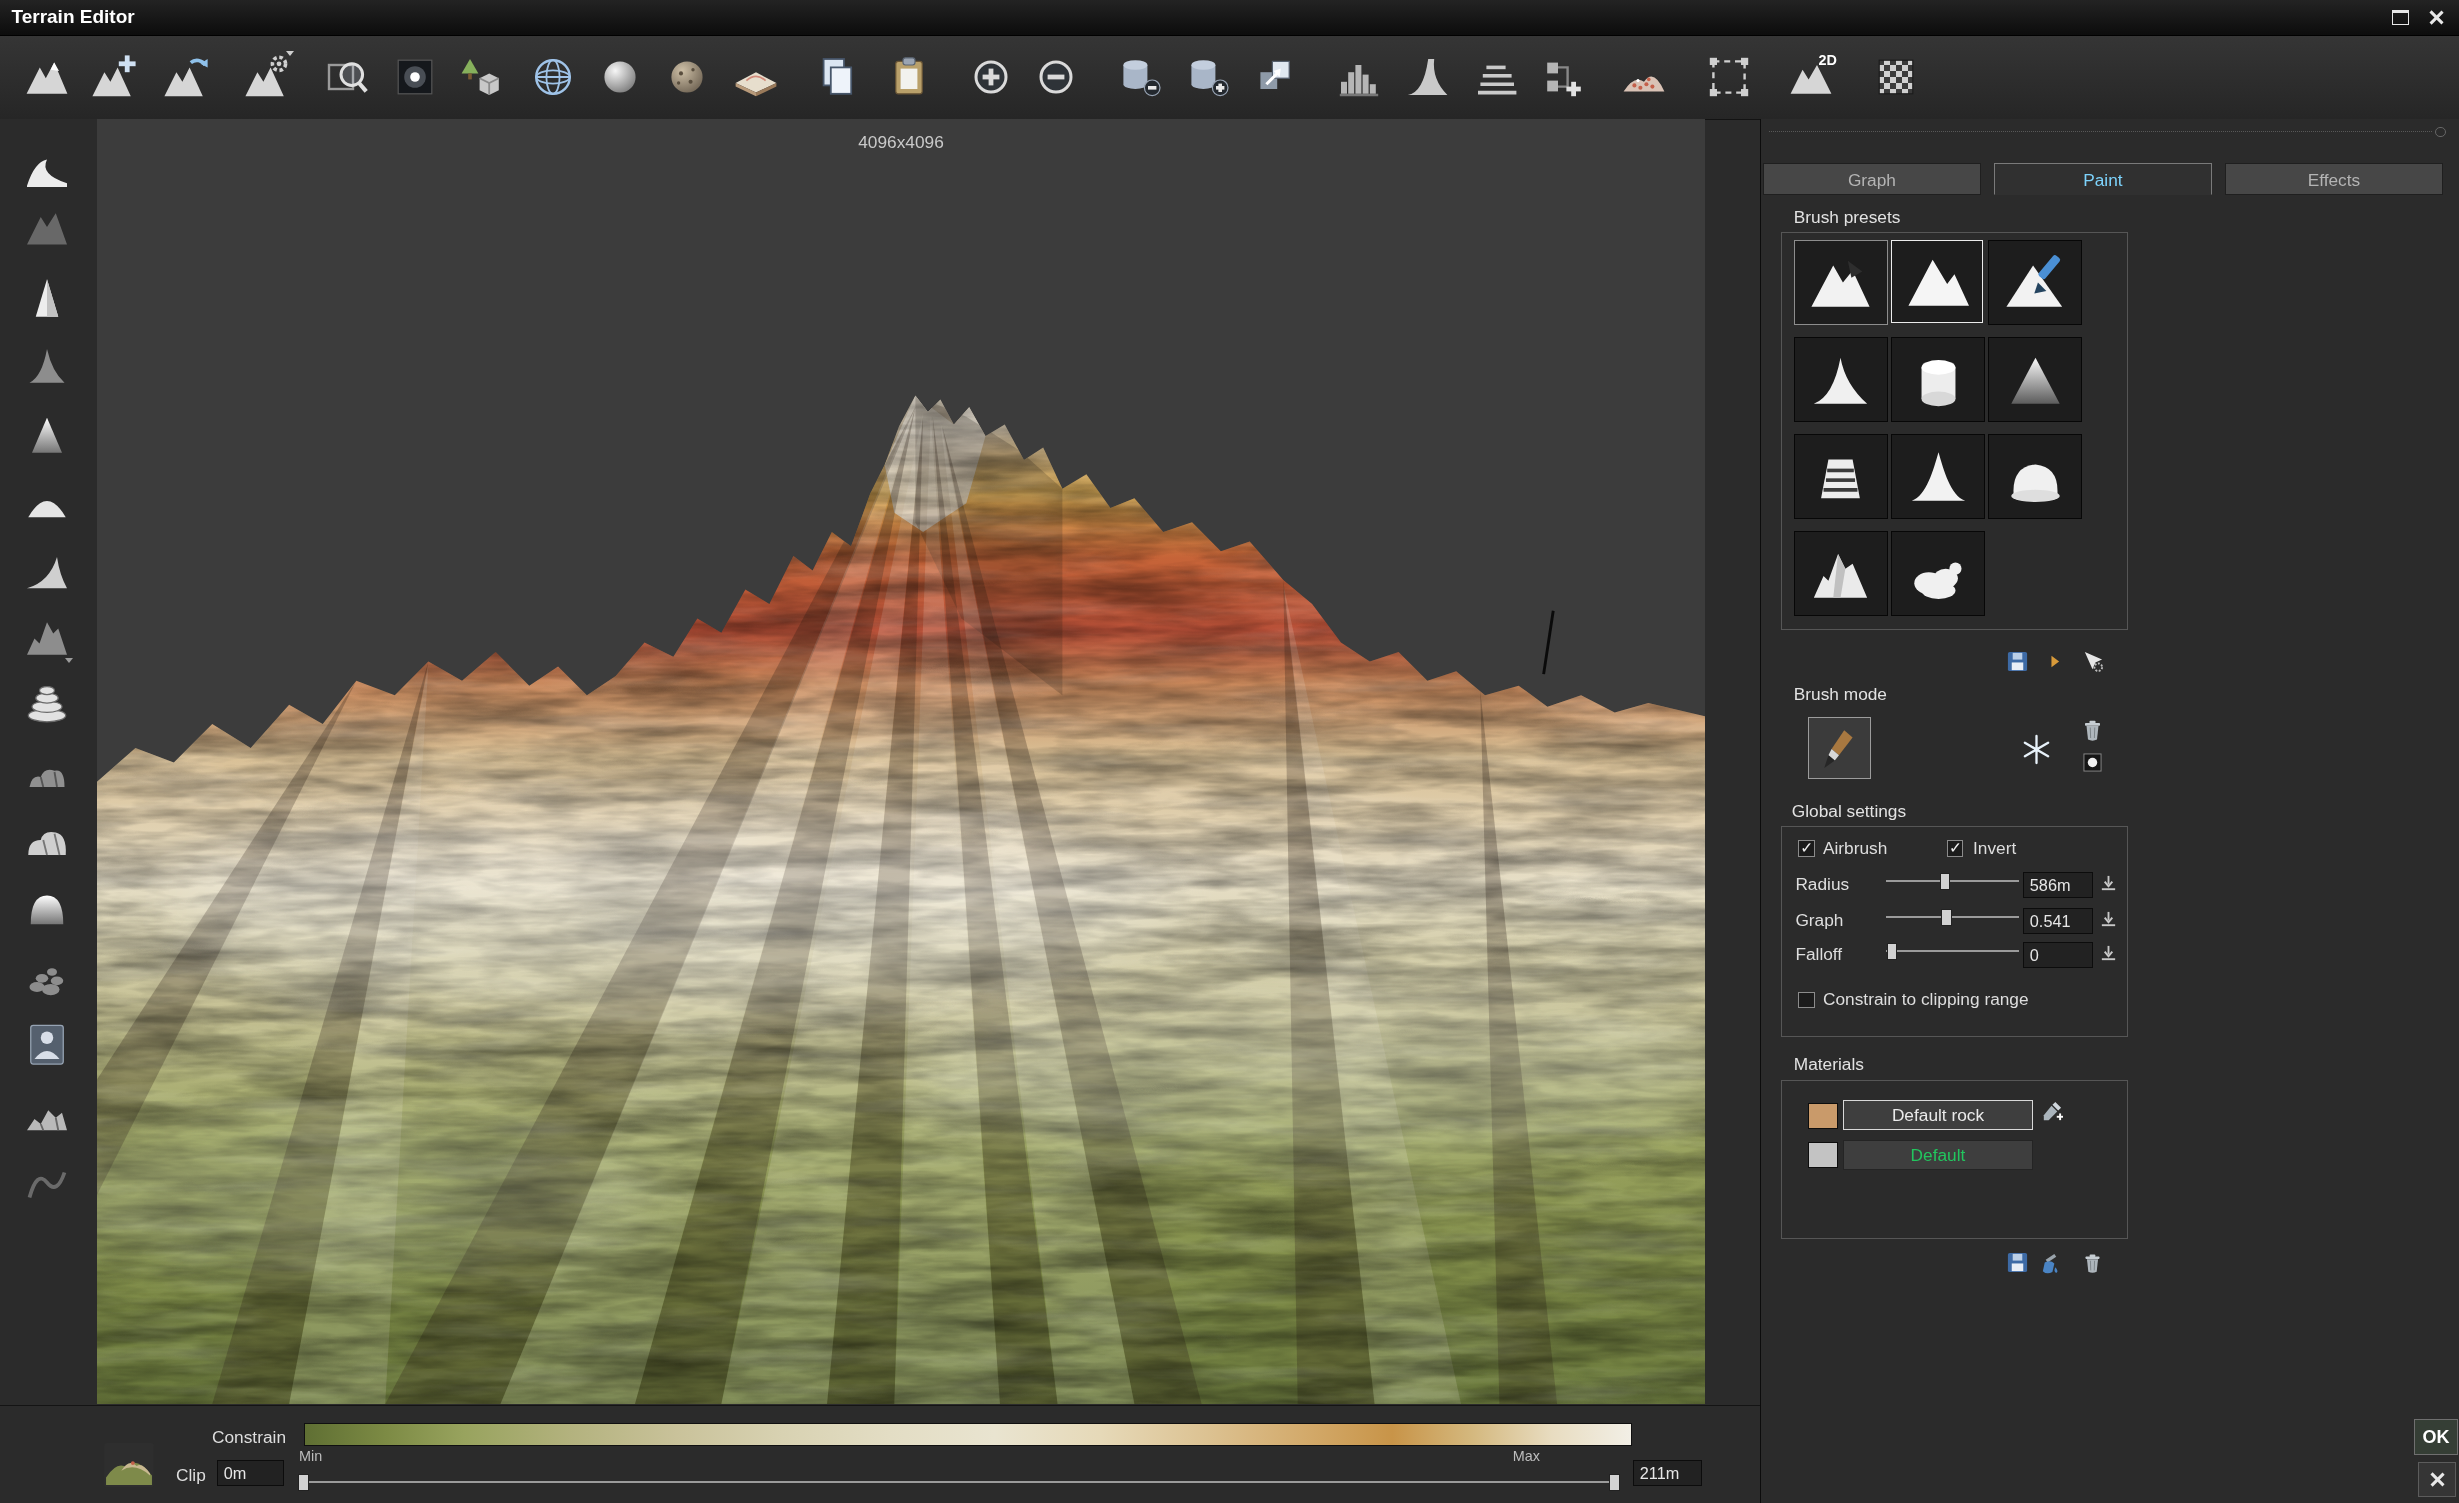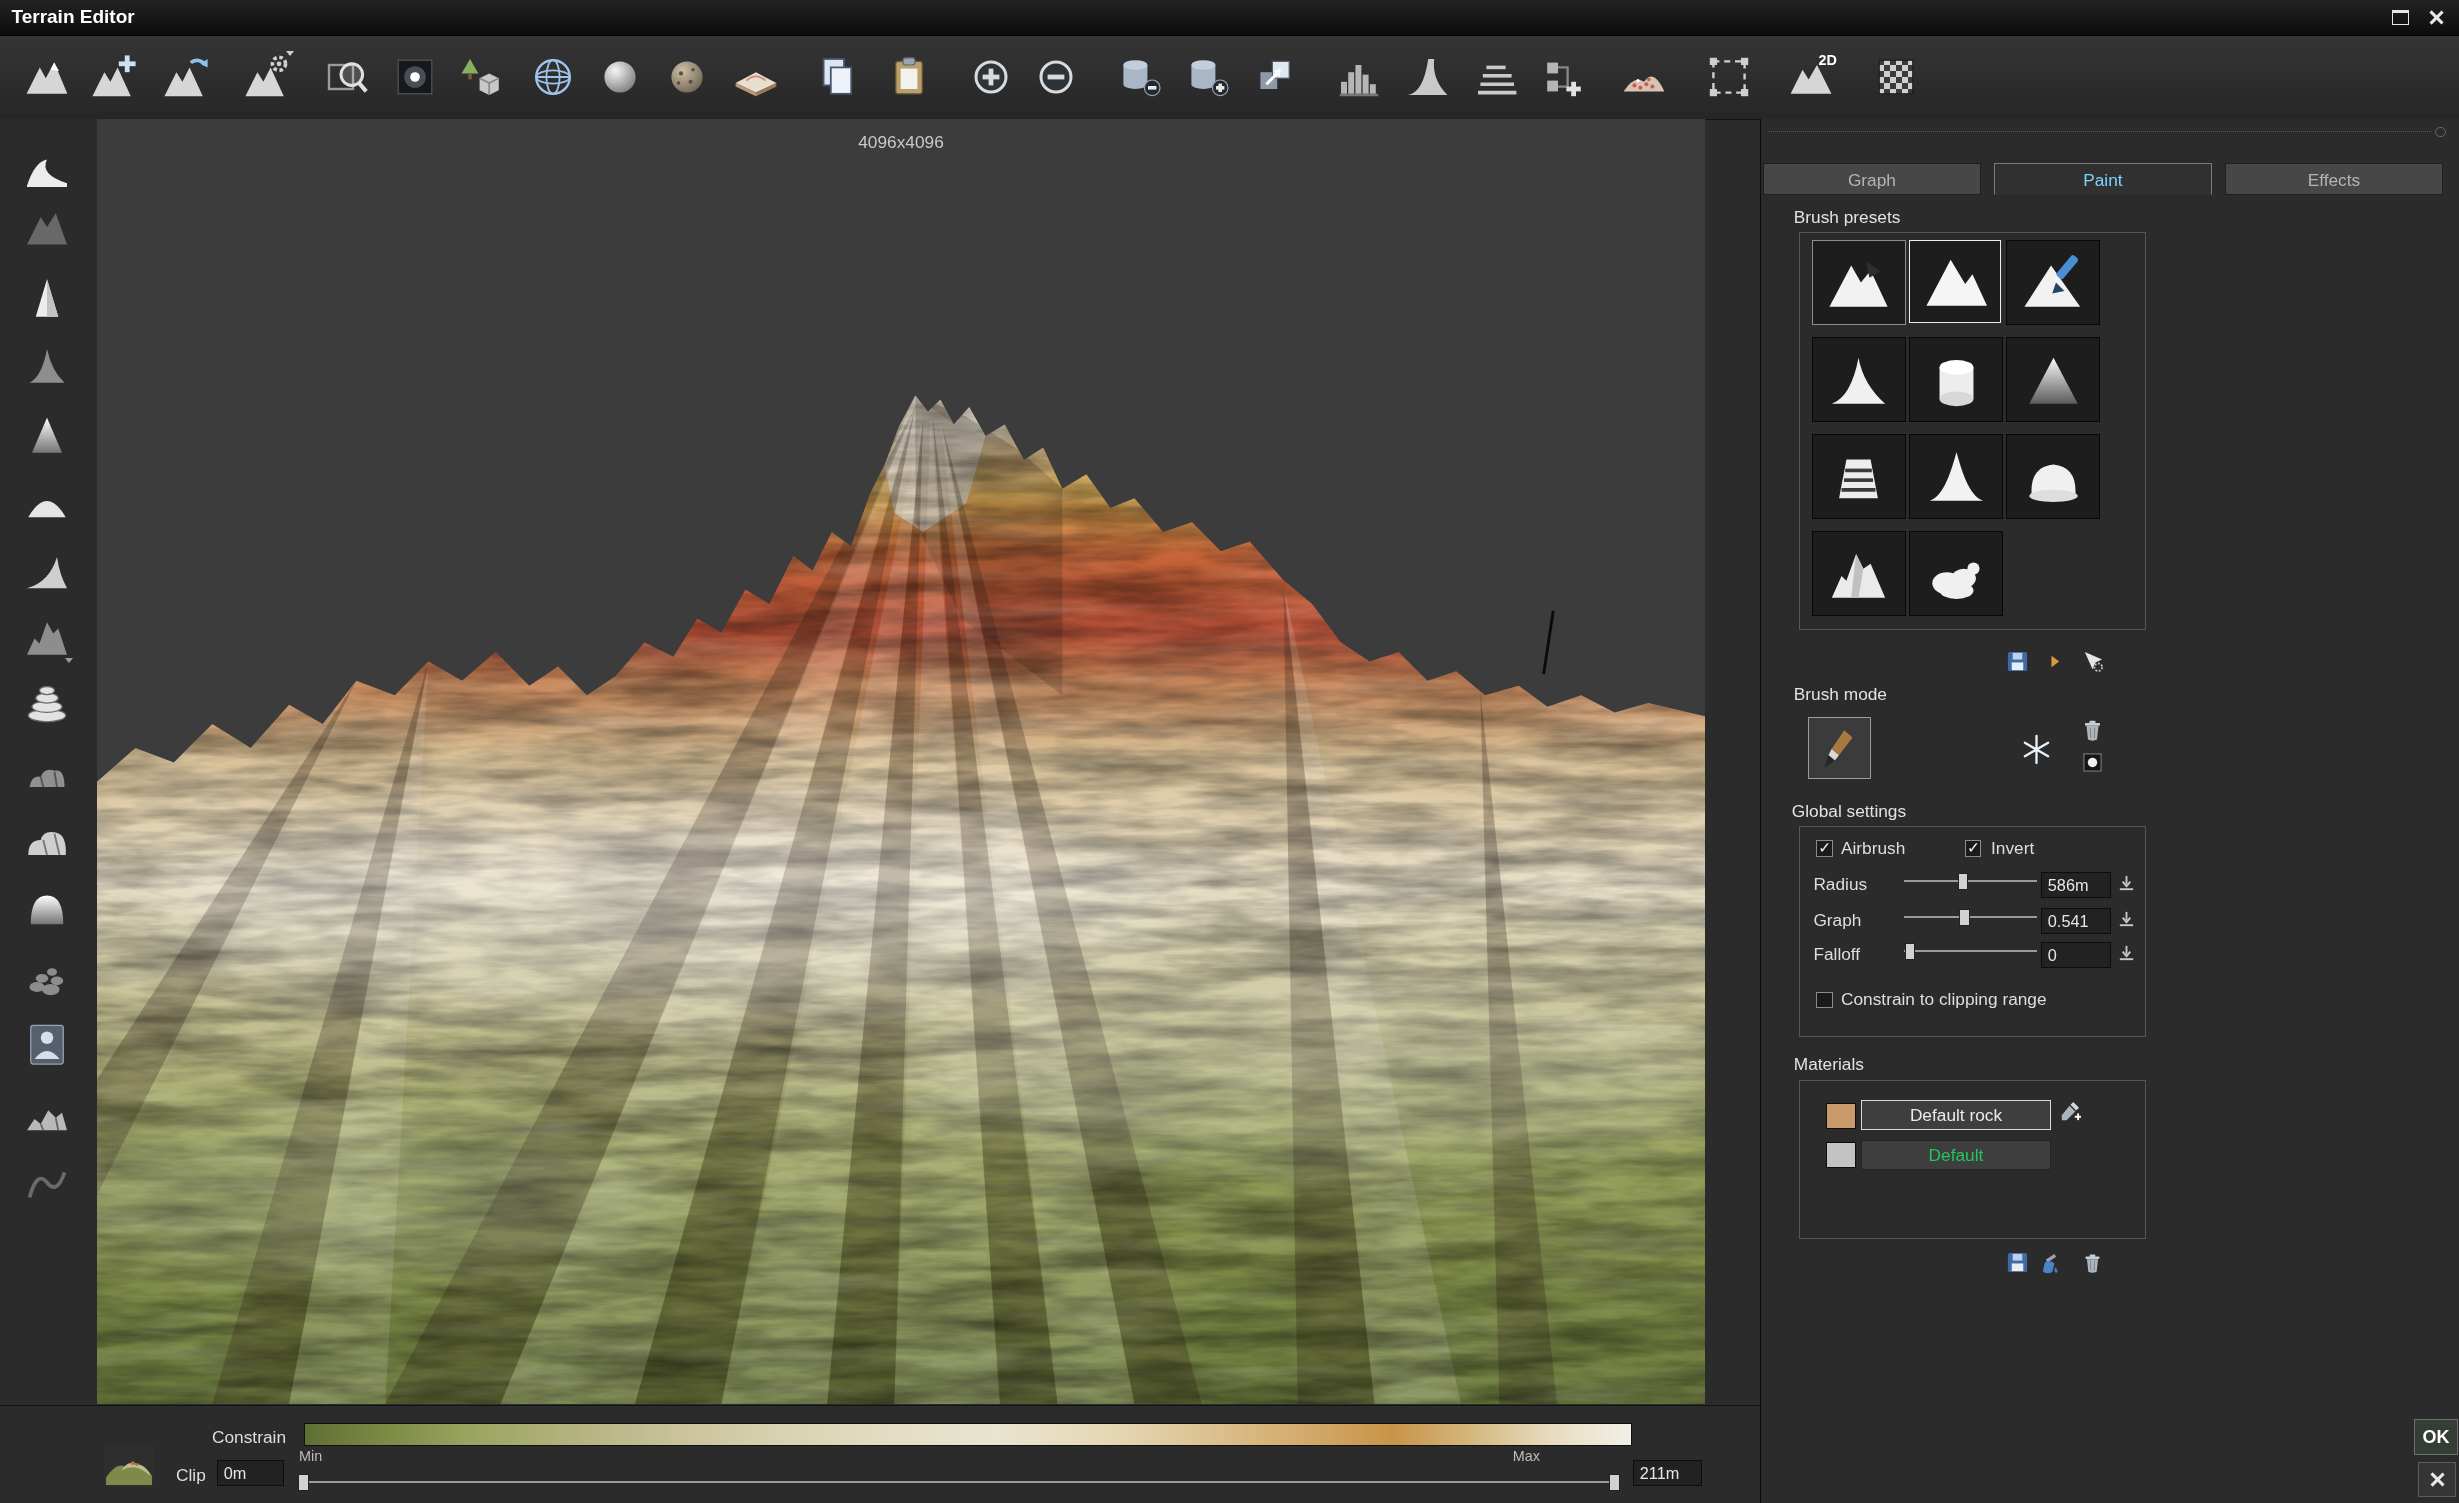--- a/index.html
+++ b/index.html
@@ -48,21 +48,21 @@
   .slider .track{position:absolute;left:0;right:0;top:7.7px;height:1.9px;background:#9b9b9b;}
   .slider .handle{position:absolute;top:1px;width:8.6px;height:15.4px;background:#d2d2d2;border:1px solid #222;margin-left:-4.8px;}
 
   
   #panel{position:absolute;left:1760px;top:119px;width:699px;height:1384px;background:#2b2b2b;border-left:1px solid #0c0c0c;}
   #splitter{position:absolute;left:7.7px;top:11.5px;width:663px;border-top:1.9px dotted #585858;}
   #splitter-knob{position:absolute;left:674px;top:7.7px;width:8.6px;height:8.6px;border:1px solid #666;border-radius:50%;}
   #tabs{position:absolute;left:1.9px;top:44px;width:680px;height:32px;display:flex;gap:13px;}
   .tab{flex:1;text-align:center;line-height:32px;font-size:17.3px;background:#474747;color:#b4b4b4;border:1px solid #1f1f1f;}
   .tab.active{background:#303030;color:#7dd3fc;border-color:#7a7a7a;border-bottom-color:#303030;}
-  .gbox{position:absolute;border:1px solid #565656;margin-left:18px;}
+  .gbox{position:absolute;border:1px solid #565656;}
   .glabel{position:absolute;font-size:17.3px;color:#e2e2e2;background:#2b2b2b;padding:0 3.8px;}
   .tile{position:absolute;width:92px;height:83px;background:#1d1d1d;border:1px solid #070707;
         display:flex;align-items:center;justify-content:center;}
   .tile svg{width:75px;height:63px;}
   .tile.sel{border:1.9px solid #ececec;width:90px;height:81px;}
   .tile.hilite{border:1px solid #8d8d8d;}
   .mini{position:absolute;width:25px;height:25px;}
   .mini svg{width:23px;height:23px;}
   .cb{position:absolute;width:16.3px;height:16.3px;background:#1b1b1b;border:1px solid #8b8b8b;box-sizing:border-box;}
   .cb.checked::after{content:"✓";position:absolute;left:1px;top:-2.9px;font-size:15.4px;color:#efefef;}

